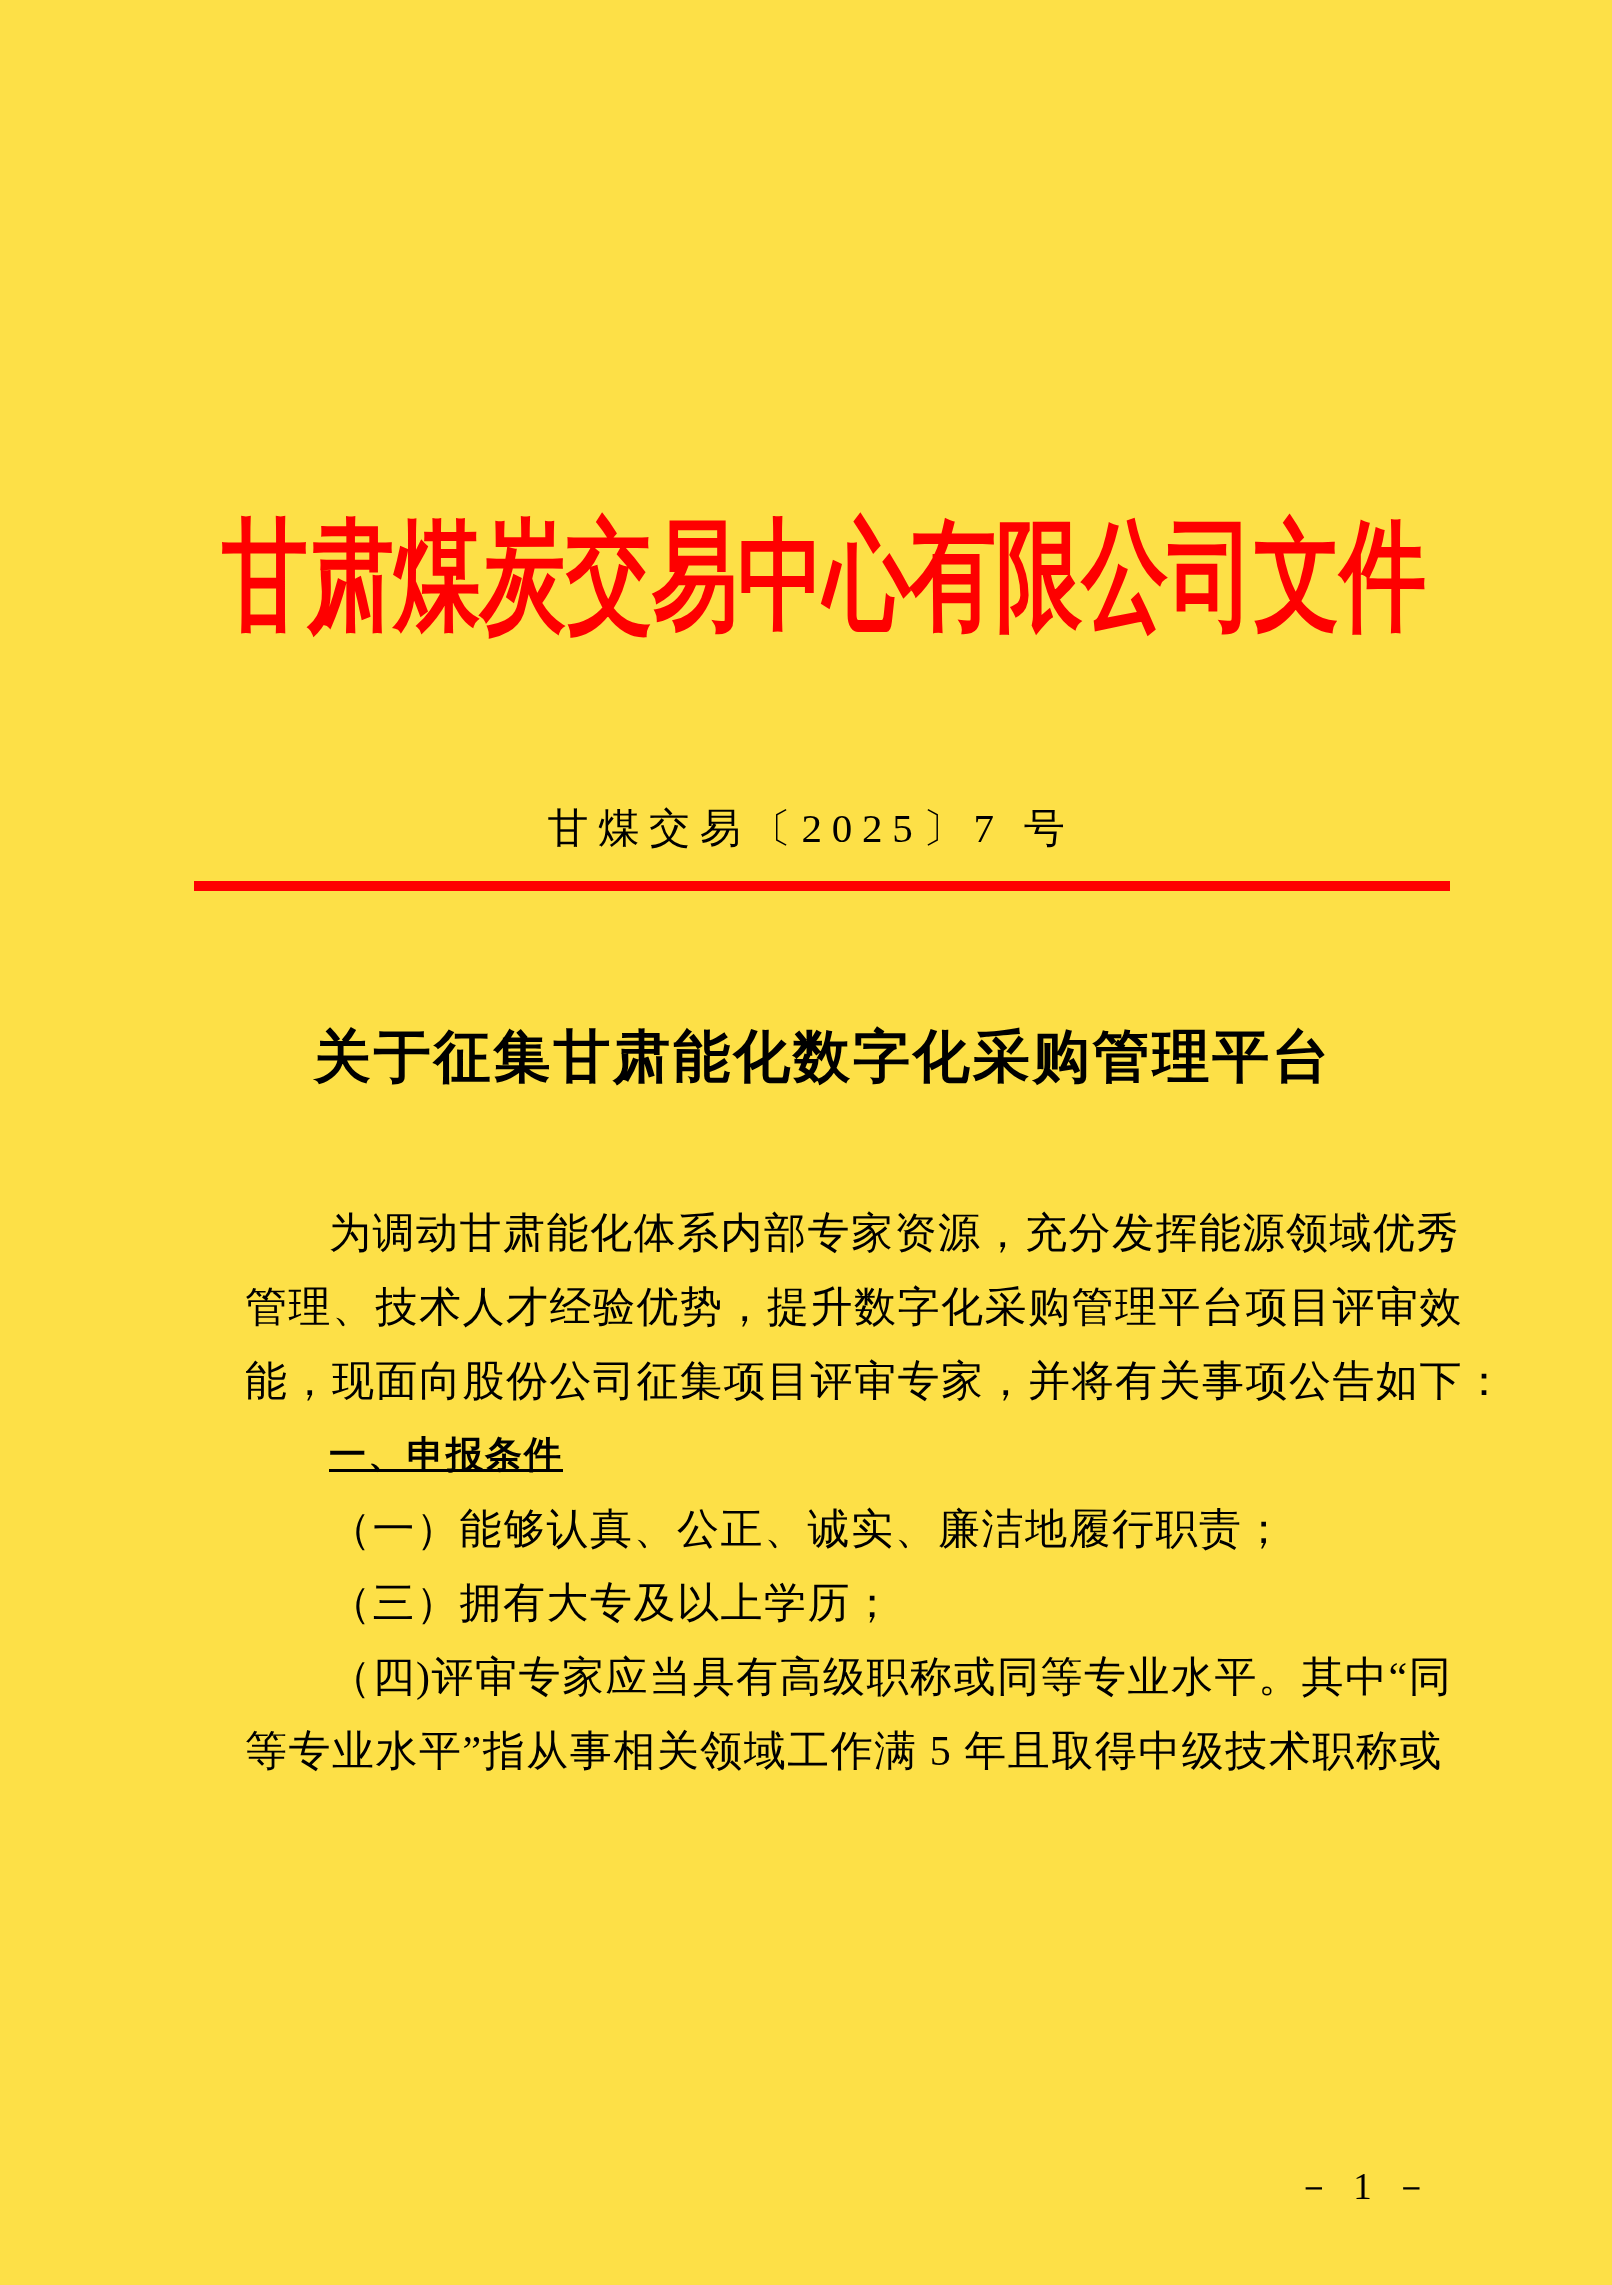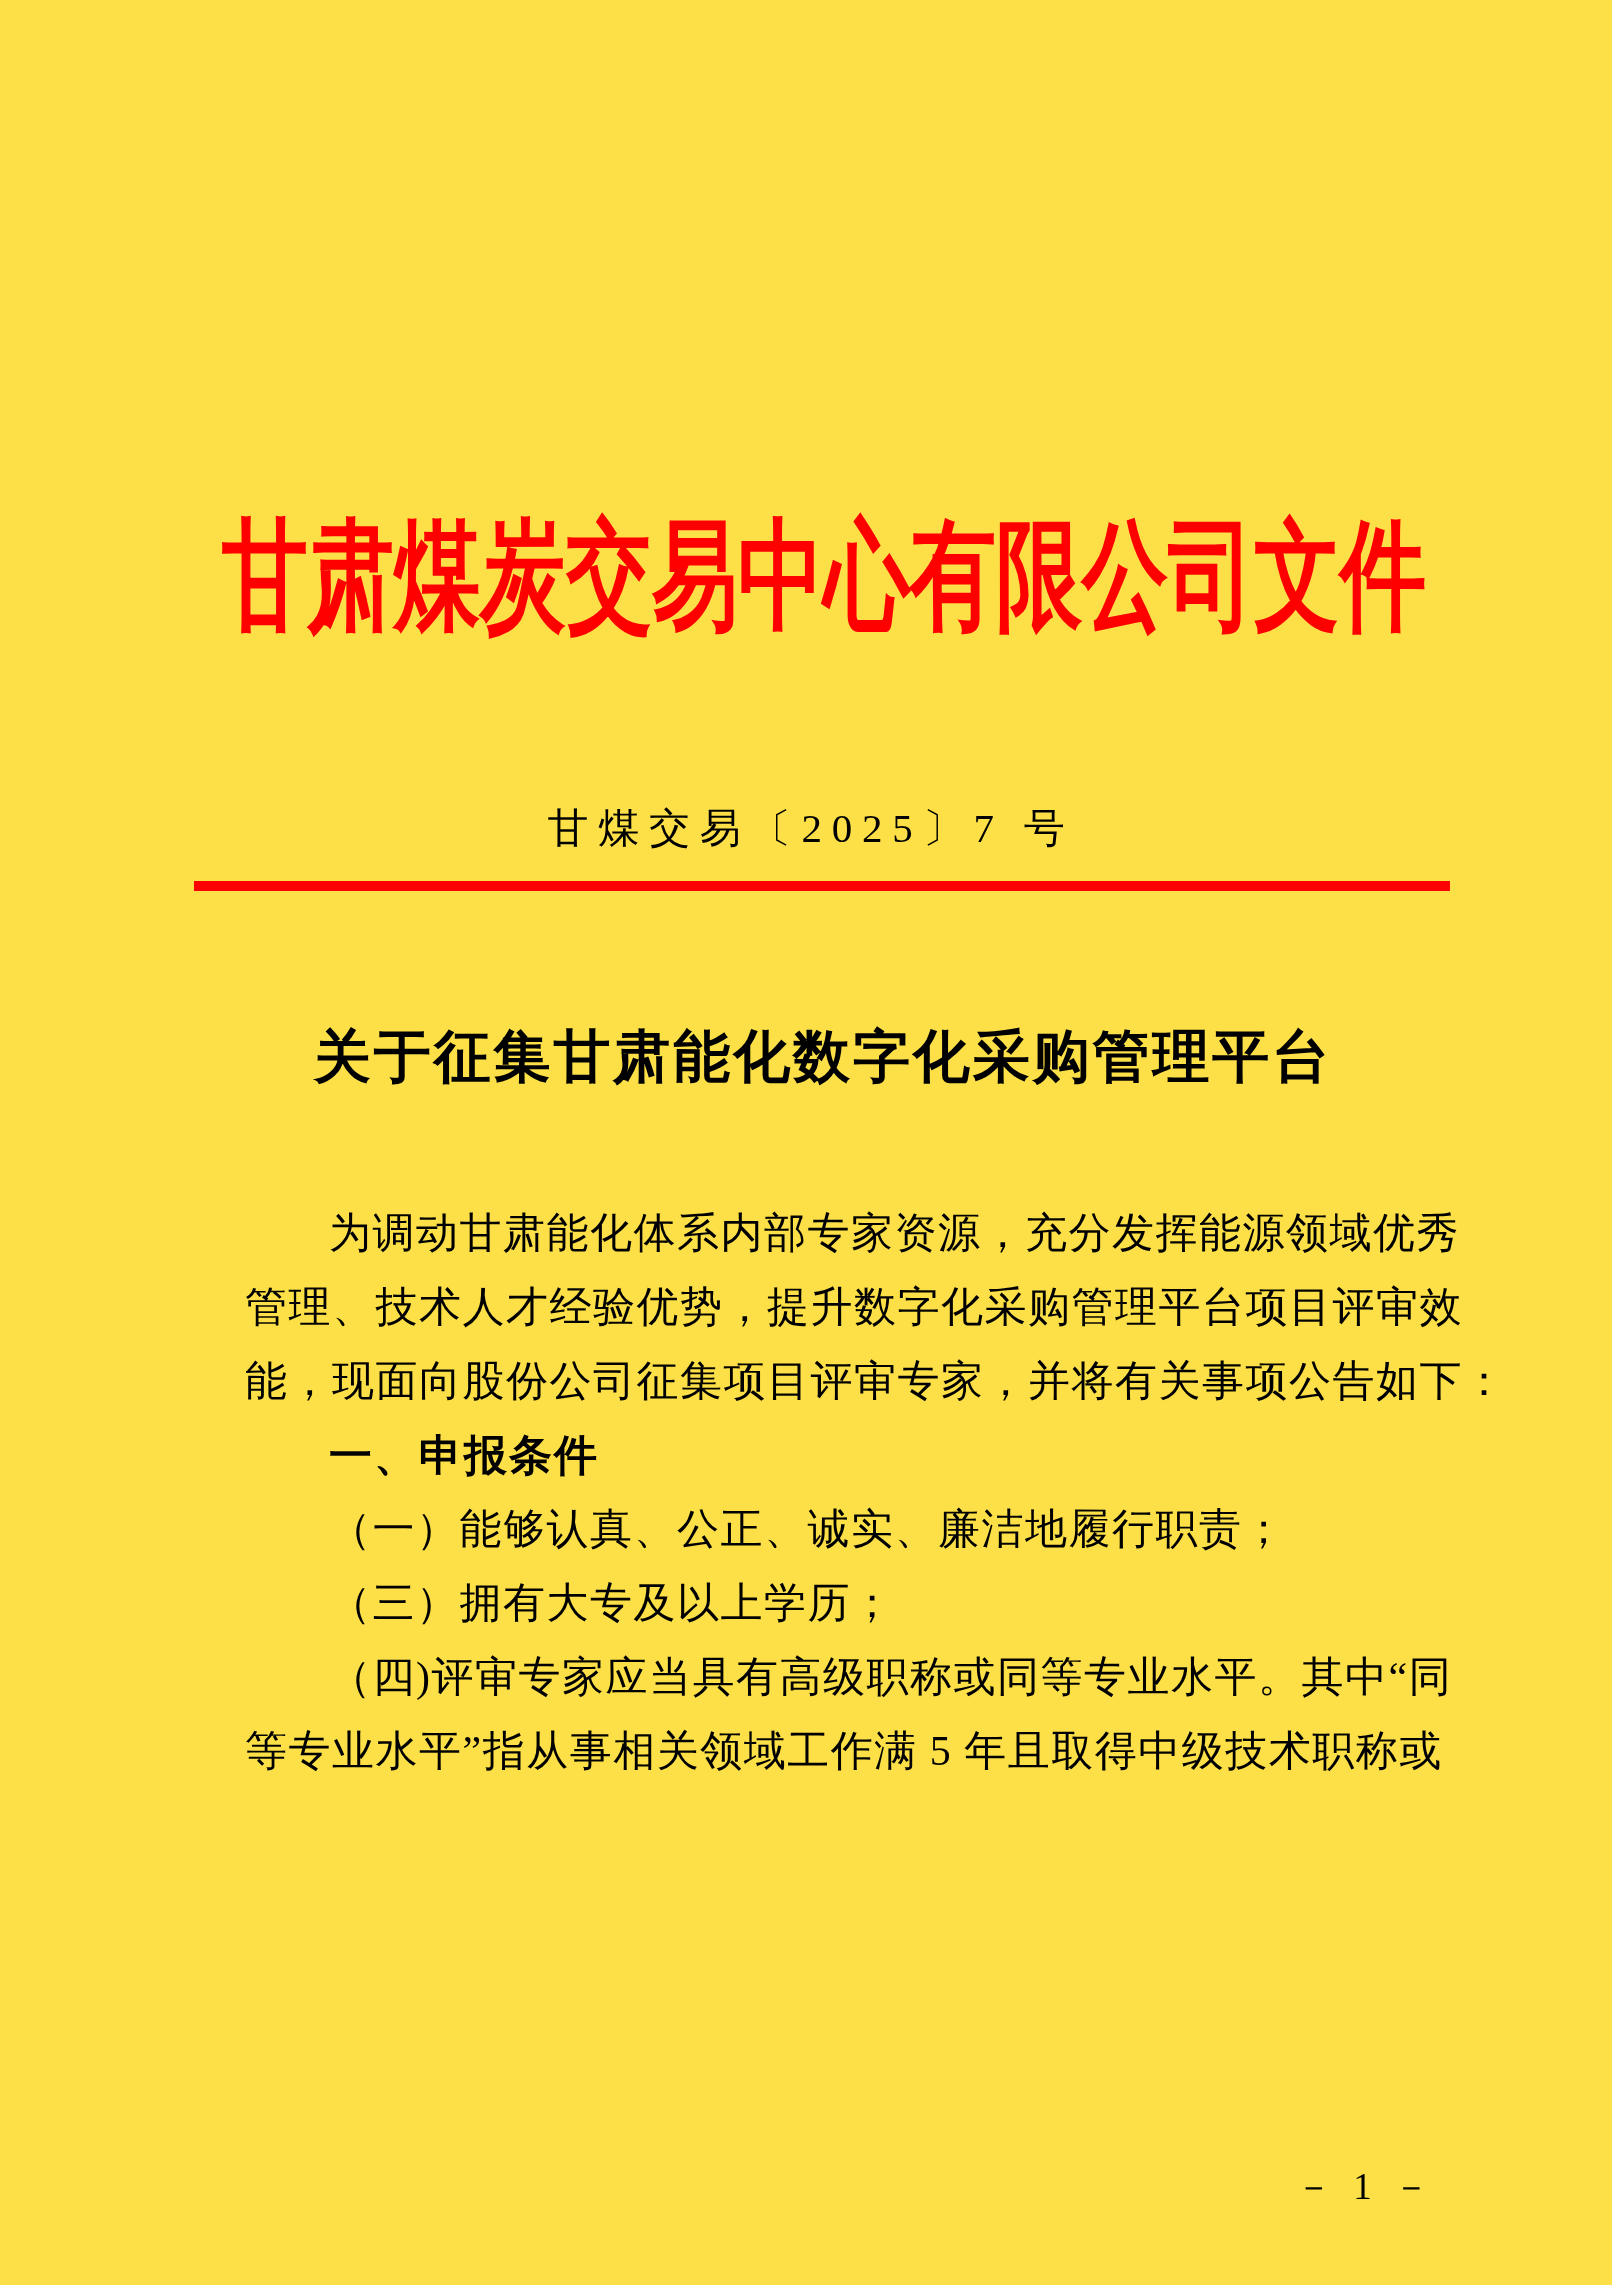--- a/index.html
+++ b/index.html
@@ -78,22 +78,23 @@
   }
   .bline {
     white-space: nowrap;
   }
   .bline.indent {
     padding-left: 84px;
   }
   .bline.sect {
     font-family: "Liberation Sans", "DejaVu Sans", sans-serif;
     font-weight: 700;
-    font-size: 43px;
+    font-size: 37px;
     letter-spacing: 2px;
+    text-decoration: underline;
   }
   
   .pagenum {
     position: absolute;
     top: 2167px;
     left: 1219px;
     width: 293px;
     text-align: center;
     font-size: 37px;
     line-height: 39px;

